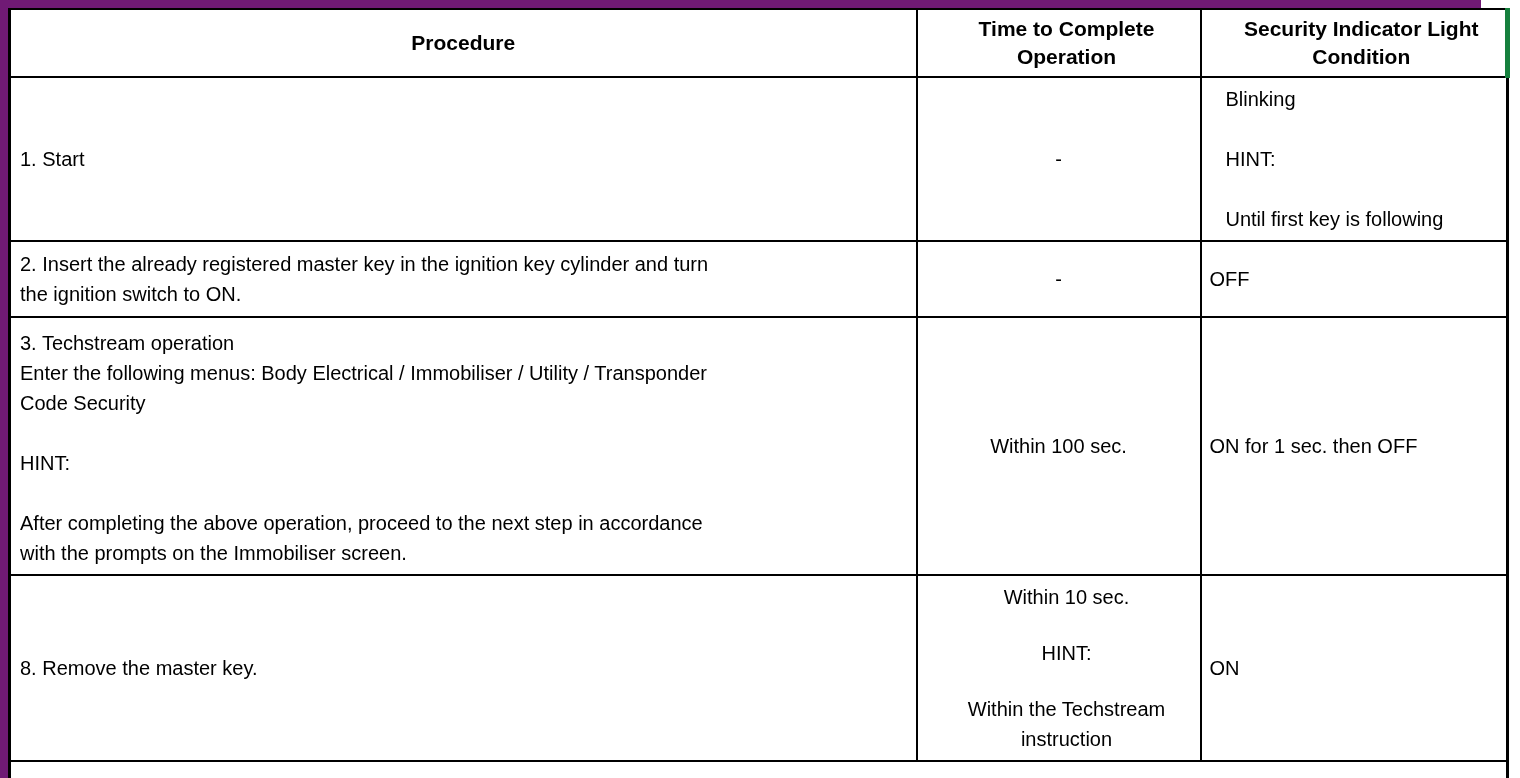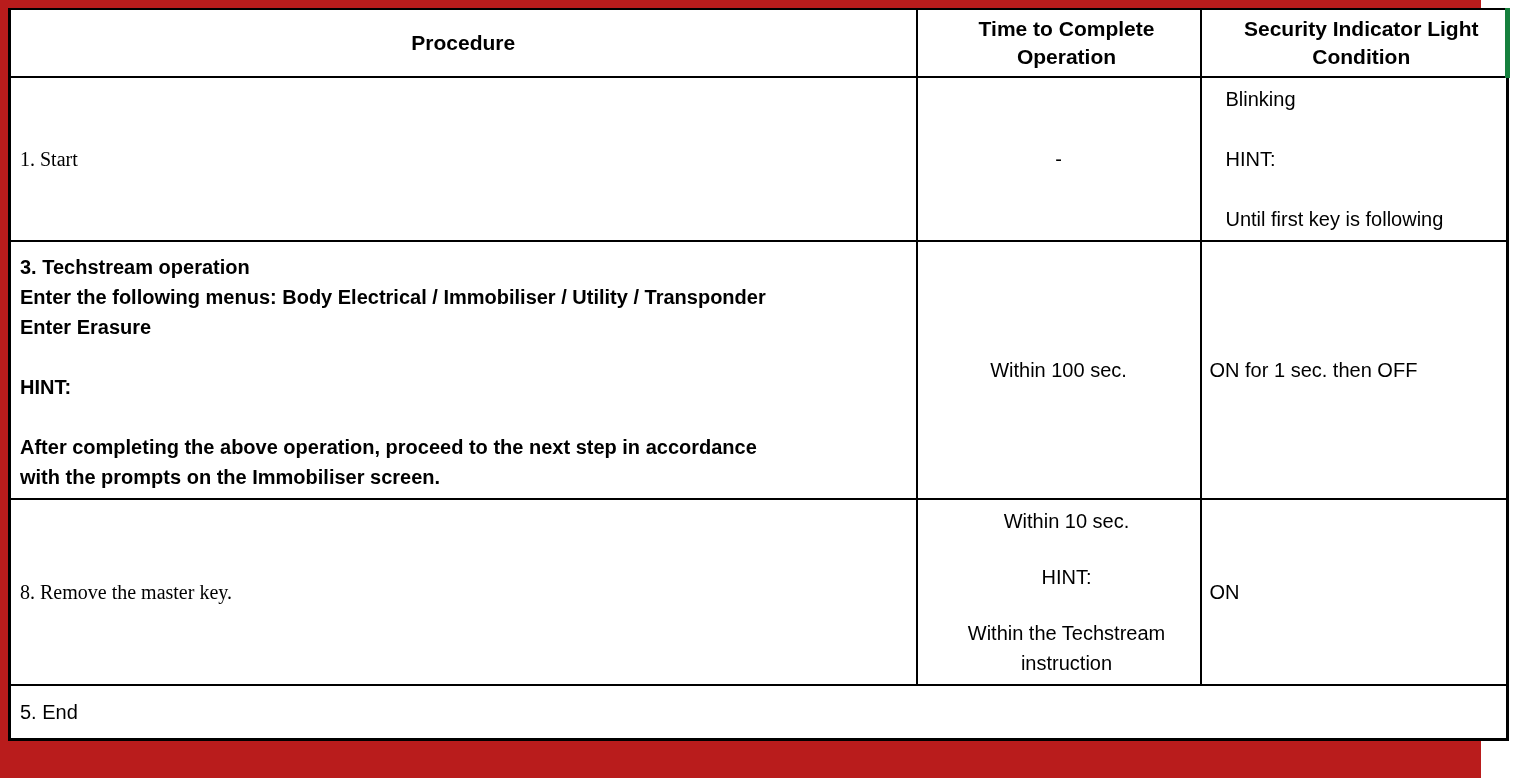--- a/index.html
+++ b/index.html
@@ -12,21 +12,21 @@
     height: 778px;
     font-family: "Liberation Sans", sans-serif;
     color: #000000;
     overflow: hidden;
   }
 
   .page {
     position: relative;
     width: 1481px;
     height: 778px;
-    background: #b91c1c;
+    background: #701a75;
   }
 
   table.proc-table {
     position: absolute;
     left: 8px;
     top: 8px;
     width: 1498px;
     border-collapse: collapse;
     table-layout: fixed;
     background: #ffffff;
@@ -89,22 +89,22 @@
 
   
   tr.row-1 td { height: 148px; }
   tr.row-2 td { height: 62px; }
   tr.row-3 td { height: 235px; }
   tr.row-4 td { height: 172px; }
   tr.row-5 td { height: 40px; }
 
   tr.row-1 .c-proc,
   tr.row-2 .c-proc,
-  tr.row-4 .c-proc { vertical-align: middle; font-family: Liberation Serif, serif; }
-  tr.row-3 .c-proc { vertical-align: top; padding-top: 10px; font-weight: bold; }
+  tr.row-4 .c-proc { vertical-align: middle; }
+  tr.row-3 .c-proc { vertical-align: top; padding-top: 10px; }
 
   
   .stack { display: block; padding-left: 16px; }
   .stack .ln { display: block; }
   .stack .ln.gap-top { margin-top: 30px; }
   .stack .ln.gap-top-sm { margin-top: 26px; }
 
   .proc-lines { display: block; }
   .proc-lines .ln { display: block; }
   .proc-lines .ln.blank { height: 30px; }
@@ -154,27 +154,41 @@
         </td>
         <td class="c-light">
           <span class="stack">
             <span class="ln">Blinking</span>
             <span class="ln gap-top">HINT:</span>
             <span class="ln gap-top">Until first key is following</span>
           </span>
         </td>
       </tr>
 
+      <tr class="row-2">
+        <td class="c-proc">
+          <span class="proc-lines">
+            <span class="ln">2. Insert the already registered master key in the ignition key cylinder and turn</span>
+            <span class="ln">the ignition switch to ON.</span>
+          </span>
+        </td>
+        <td class="c-time">
+          <span class="dash">-</span>
+        </td>
+        <td class="c-light">
+          <span>OFF</span>
+        </td>
+      </tr>
 
       <tr class="row-3">
         <td class="c-proc">
           <span class="proc-lines">
             <span class="ln">3. Techstream operation</span>
             <span class="ln">Enter the following menus: Body Electrical / Immobiliser / Utility / Transponder</span>
-            <span class="ln">Enter Erasure</span>
+            <span class="ln">Code Security</span>
             <span class="ln blank"></span>
             <span class="ln">HINT:</span>
             <span class="ln blank"></span>
             <span class="ln">After completing the above operation, proceed to the next step in accordance</span>
             <span class="ln">with the prompts on the Immobiliser screen.</span>
           </span>
         </td>
         <td class="c-time">
           <span>Within 100 sec.</span>
         </td>

